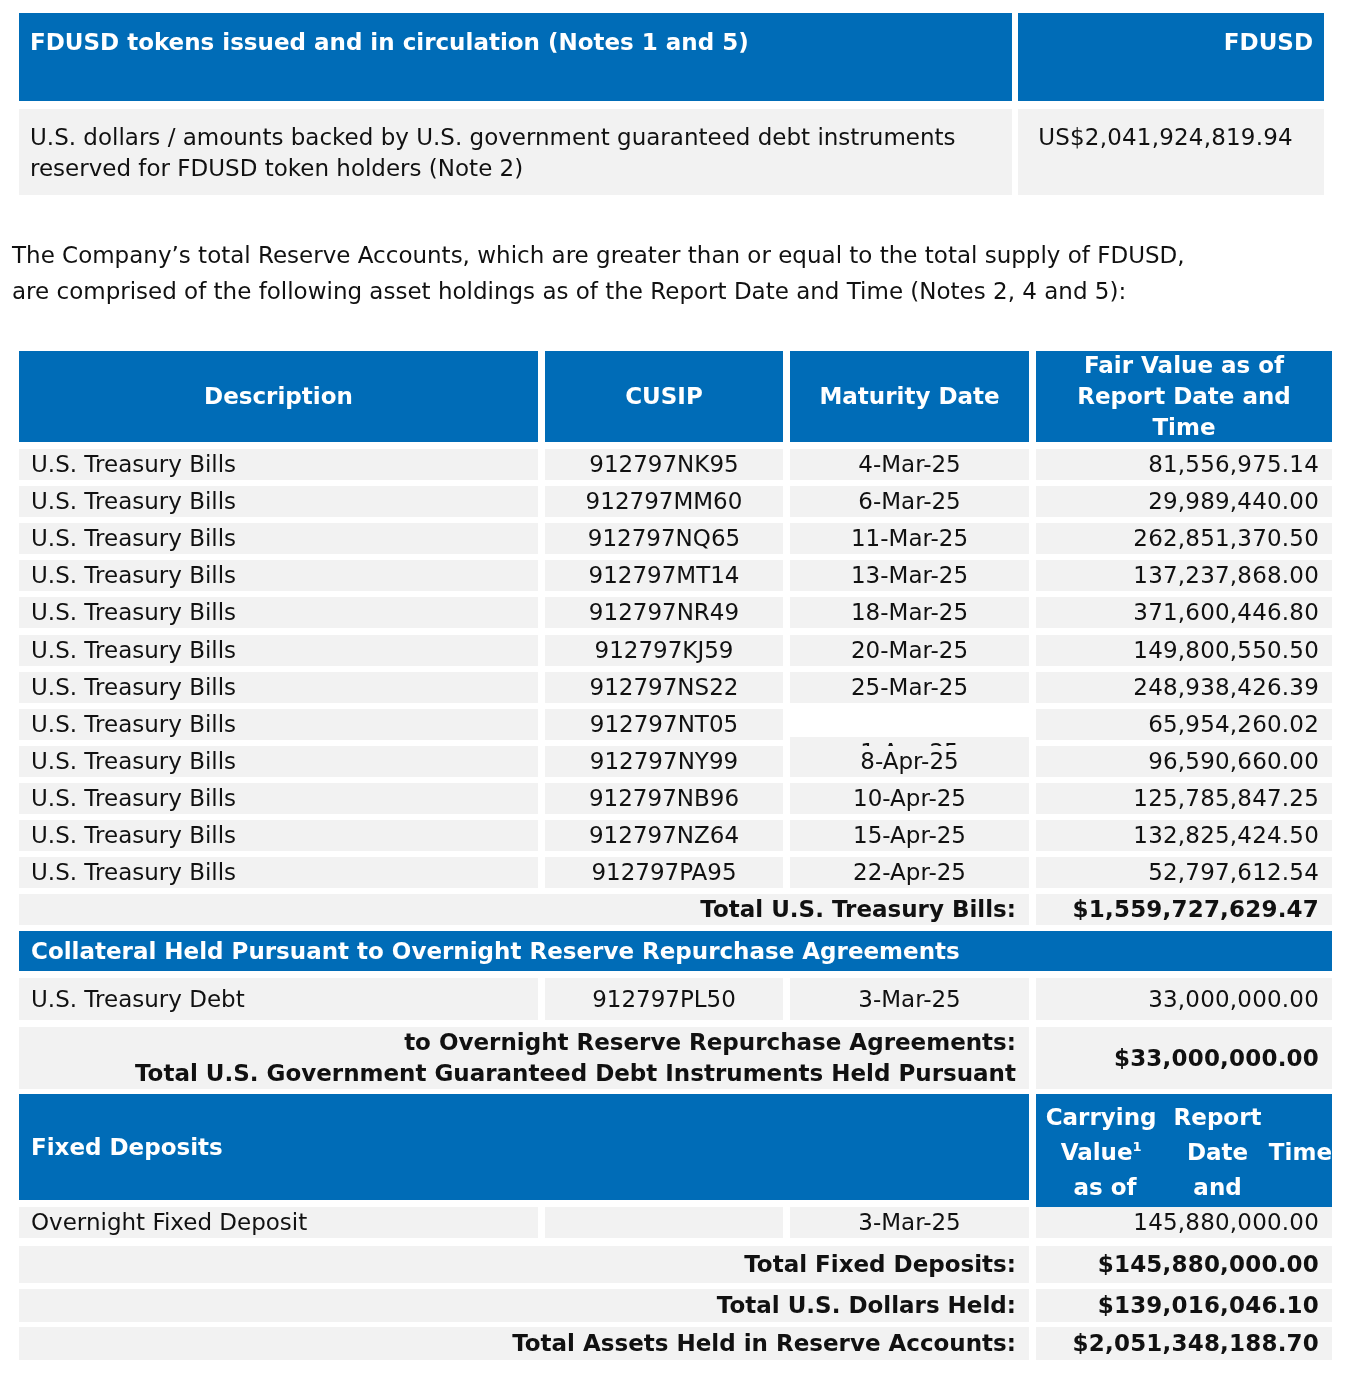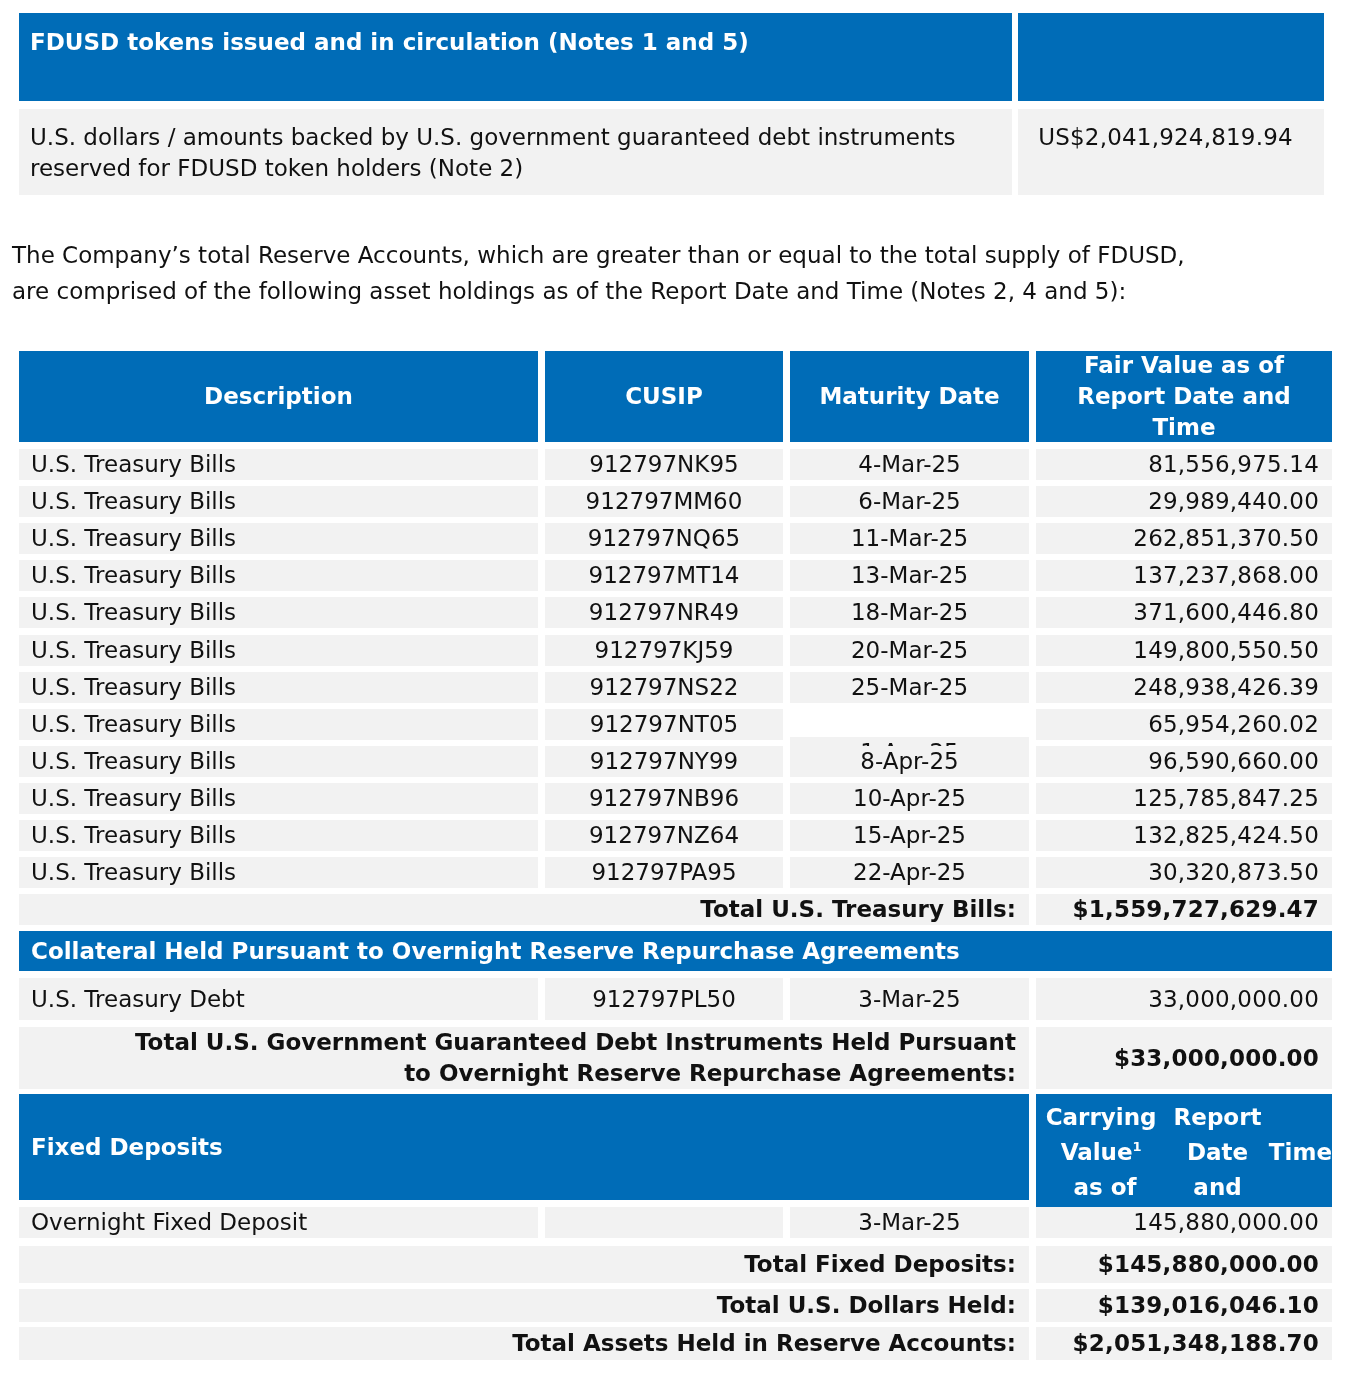--- a/index.html
+++ b/index.html
@@ -19,20 +19,21 @@
   .num { letter-spacing: 0.2px; }
   sup { font-size: 13px; vertical-align: super; line-height: 0; }
 </style>
 </head>
 <body>
 
 <div class="abs blue t" style="left:19px; top:13px; width:993px; height:88px; padding:14px 0 0 11px;">
   <span>FDUSD tokens issued and in circulation (Notes 1 and 5)</span>
 </div>
 <div class="abs blue t" style="left:1018px; top:13px; width:306px; height:88px; padding:14px 11px 0 0; text-align:right;">
+  <div>FDUSD</div>
 </div>
 
 <div class="abs grey t" style="left:19px; top:109px; width:993px; height:86px; padding:13px 0 0 11px;">
   <div>U.S. dollars / amounts backed by U.S. government guaranteed debt instruments</div>
   <div>reserved for FDUSD token holders (Note 2)</div>
 </div>
 <div class="abs grey t" style="left:1018px; top:109px; width:306px; height:86px; padding:13px 11px 0 0; text-align:center;">
   <span class="num">US$2,041,924,819.94</span>
 </div>
 
@@ -215,21 +216,21 @@
       <div class="abs grey t l" style="left: 19px; top: 857px; width: 519px; height: 31px;">
         <span>U.S. Treasury Bills</span>
       </div>
       <div class="abs grey t c" style="left: 545px; top: 857px; width: 238px; height: 31px;">
         <span>912797PA95</span>
       </div>
       <div class="abs grey t c" style="left: 790px; top: 857px; width: 239px; height: 31px;">
         <span>22-Apr-25</span>
       </div>
       <div class="abs grey t r" style="left: 1036px; top: 857px; width: 296px; height: 31px;">
-        <span class="num">30,320,873.50</span>
+        <span class="num">52,797,612.54</span>
       </div>
     </div>
   </div>
 
 <div class="abs grey t r bold" style="left:19px; top:894px; width:1010px; height:31px;">
   <span>Total U.S. Treasury Bills:</span>
 </div>
 <div class="abs grey t r bold" style="left:1036px; top:894px; width:296px; height:31px;">
   <span class="num">$1,559,727,629.47</span>
 </div>
@@ -245,22 +246,22 @@
   <span>912797PL50</span>
 </div>
 <div class="abs grey t c" style="left:790px; top:978px; width:239px; height:42px;">
   <span>3-Mar-25</span>
 </div>
 <div class="abs grey t r" style="left:1036px; top:978px; width:296px; height:42px;">
   <span class="num">33,000,000.00</span>
 </div>
 
 <div class="abs grey t r bold" style="left:19px; top:1027px; width:1010px; height:62px; flex-direction:column; align-items:flex-end; justify-content:center;">
+  <div>to Overnight Reserve Repurchase Agreements:</div>
   <div>Total U.S. Government Guaranteed Debt Instruments Held Pursuant</div>
-  <div>to Overnight Reserve Repurchase Agreements:</div>
 </div>
 <div class="abs grey t r bold" style="left:1036px; top:1027px; width:296px; height:62px;">
   <span class="num">$33,000,000.00</span>
 </div>
 
 <div class="abs blue hdr l" style="left:19px; top:1094px; width:1010px; height:106px;">
   <span>Fixed Deposits</span>
 </div>
 <div class="abs blue hdr c" style="left:1036px; top:1094px; width:296px; height:116px; flex-direction:row; line-height:35px;">
   <div><span>Carrying Value</span><sup>1</sup><span style="white-space:pre;"> as of</span></div>

